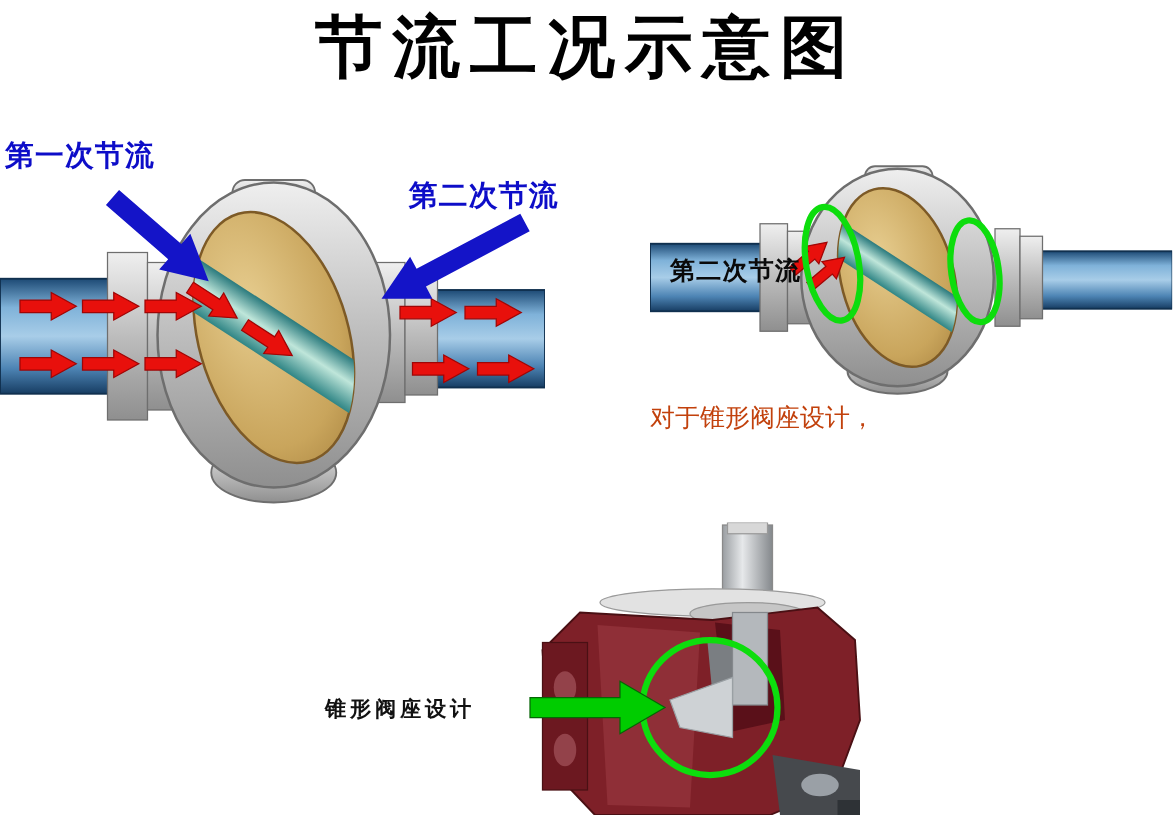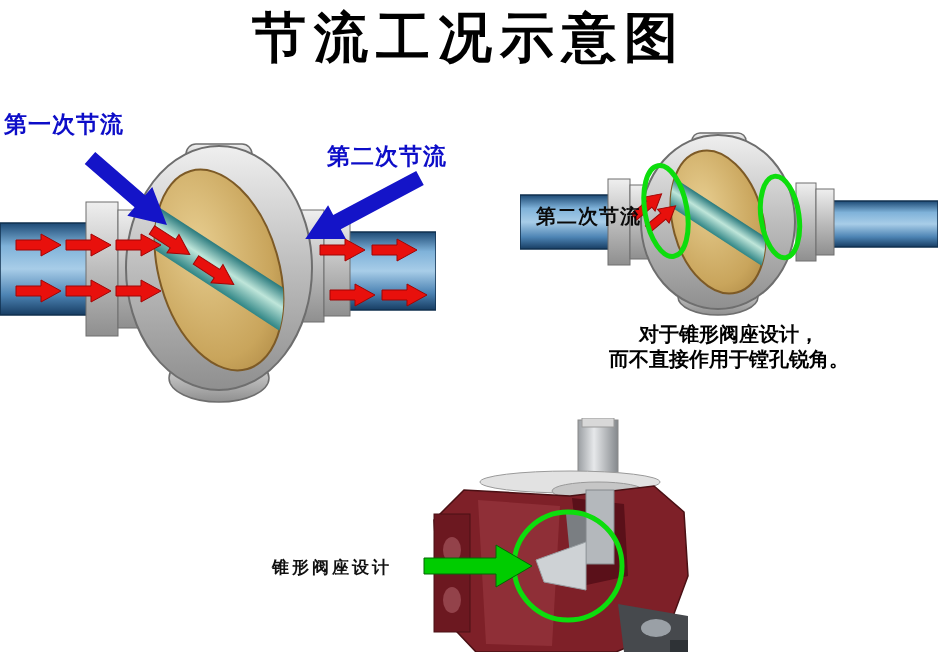--- a/index.html
+++ b/index.html
@@ -13,25 +13,25 @@
     font-family:"DejaVu Serif","Liberation Serif",serif;
     font-size:54px;font-weight:700;color:#000;letter-spacing:8px;white-space:nowrap;
   }
   .blue-label{
     color:#0d0dc8;font-weight:bold;font-size:23px;letter-spacing:1px;white-space:nowrap;
   }
   #impact-label{
     color:#0a0a0a;font-weight:bold;font-size:20px;letter-spacing:1px;white-space:nowrap;
   }
   #caption{
-    left:520px;top:322px;width:418px;text-align:center;color:#000000;
-    font-weight:bold;font-size:20px;line-height:25px;white-space:nowrap;
+    left:520px;top:322px;width:418px;text-align:left;color:#c2410c;
+    font-weight:normal;font-size:20px;line-height:25px;white-space:nowrap;
   }
   #seat-label{
-    left:272px;top:556px;color:#111;font-weight:bold;font-size:17px;
+    left:260px;top:556px;color:#111;font-weight:bold;font-size:17px;
     letter-spacing:3px;white-space:nowrap;
   }
   svg{display:block;}
 </style>
 </head>
 <body>
 
 <div id="slide">
 
   <div id="title" class="abs">节流工况示意图</div>
@@ -166,21 +166,20 @@
     </g>
 
     <ellipse cx="146" cy="86" rx="21" ry="46" transform="rotate(-10 146 86)" fill="none" stroke="#0ddd0d" stroke-width="5"></ellipse>
     <ellipse cx="260" cy="92" rx="19" ry="41" transform="rotate(-8 260 92)" fill="none" stroke="#0ddd0d" stroke-width="5"></ellipse>
   </svg>
 
   <div class="abs" id="impact-label" style="left:536px;top:203px">第二次节流</div>
 
   <div class="abs" id="caption">
     <div>对于锥形阀座设计，</div>
-    <div>而不直接作用于镗孔锐角。</div>
   </div>
 
   <svg class="abs" style="left:420px;top:418px" width="272" height="234" viewBox="0 0 272 234">
     <defs>
       <linearGradient id="metalB" x1="0" y1="0" x2="1" y2="0">
         <stop offset="0" stop-color="#9a9ea2"></stop>
           <stop offset="0.4" stop-color="#e6e8ea"></stop>
         <stop offset="1" stop-color="#84888c"></stop>
       </linearGradient>
     </defs>

